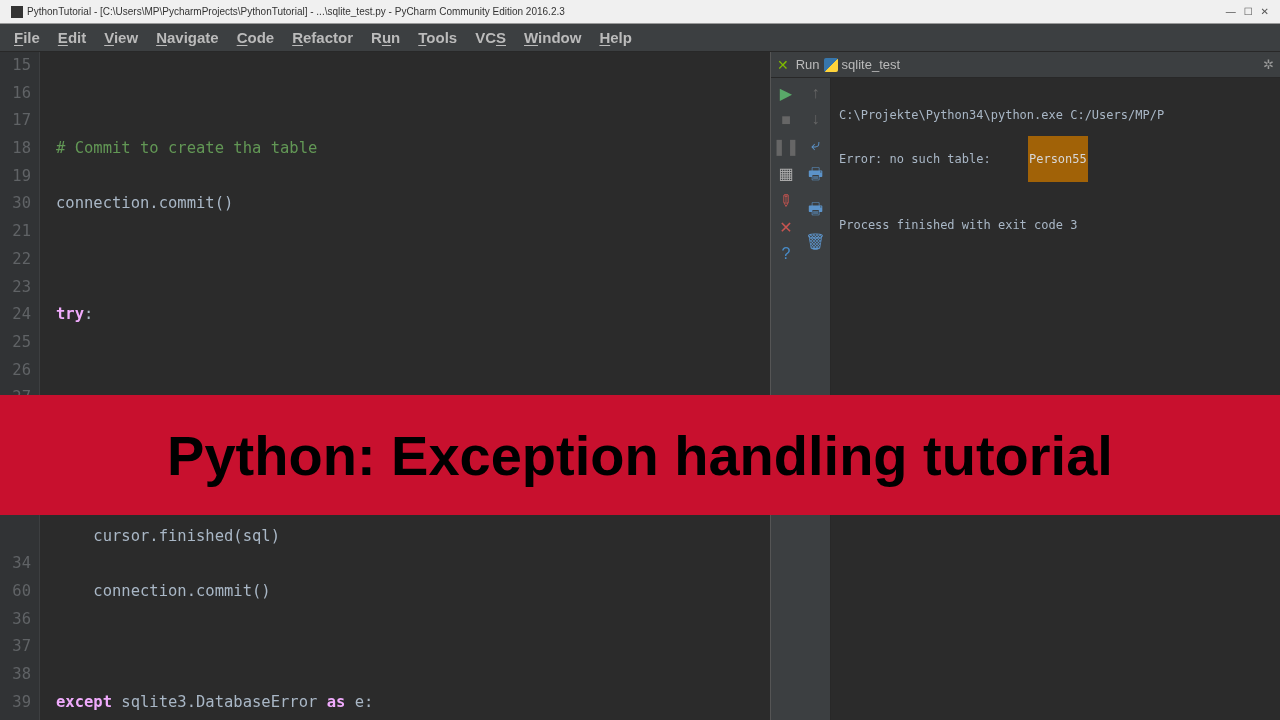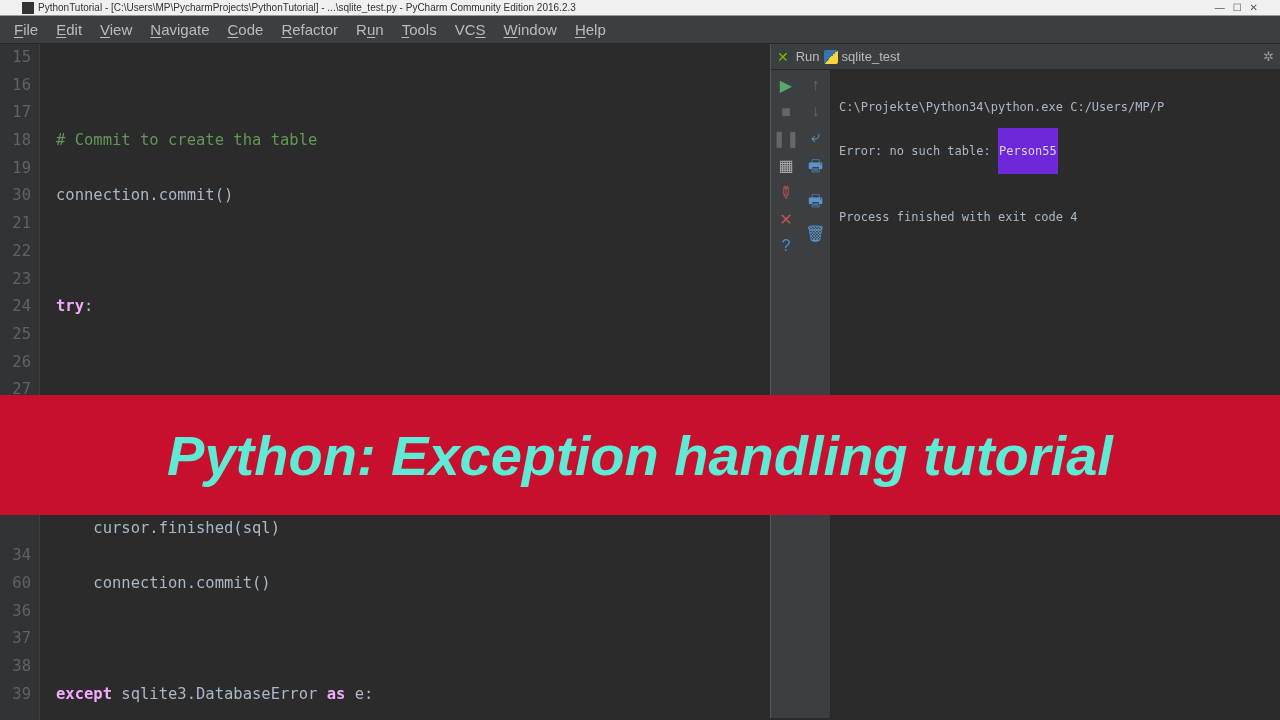--- a/index.html
+++ b/index.html
@@ -1,21 +1,21 @@
 <!DOCTYPE html>
 <html><head>
 <meta charset="utf-8">
 <style>
   * { margin: 0; padding: 0; box-sizing: border-box; }
   body { font-family: "Segoe UI", Arial, sans-serif; background: #2b2b2b; width: 1280px; height: 720px; overflow: hidden; position: relative; }
-  .titlebar { height: 16px; background: #f0f0f0; color: #333; font-size: 10px; padding: 1px 22px; display: flex; align-items: center; border-bottom: 1px solid #999; text-align: center; }
+  .titlebar { height: 24px; background: #f0f0f0; color: #333; font-size: 10px; padding: 1px 11px; display: flex; align-items: center; border-bottom: 1px solid #999; text-align: center; }
   .titlebar .icon { width: 12px; height: 12px; background: #333; margin-right: 4px; }
   .titlebar .winbtns { margin-left: auto; display: flex; gap: 8px; font-size: 10px; color: #555; }
   .titlebar .winbtns span { cursor: pointer; }
-  .menubar { height: 28px; background: #3c3f41; display: flex; align-items: center; padding: 0 6px; gap: 2px; border-bottom: 1px solid #282828;}
+  .menubar { height: 28px; background: #3c3f41; display: flex; align-items: center; padding: 0 6px; gap: 2px; border-bottom: 1px solid #282828; font-weight: bold;}
   .menubar .menu-item { color: #bbbbbb; font-size: 15px; padding: 3px 8px; cursor: pointer; }
   .menubar .menu-item u { text-decoration: underline; text-underline-offset: 2px;}
   .main { display: flex; height: 674px; }
   .editor-pane { width: 770px; background: #2b2b2b; display: flex; flex-direction: column; }
   .code-area { display: flex; font-family: "Consolas","DejaVu Sans Mono",monospace; font-size: 15.5px; line-height: 27.7px; }
   .gutter { width: 40px; background: #313335; color: #606366; text-align: right; padding-right: 8px; padding-top: 0px; user-select: none; border-right: 1px solid #3d3f41;}
   .gutter div { height: 27.7px; }
   .code { flex: 1; background: #2b2b2b; color: #a9b7c6; padding-left: 16px; white-space: pre; }
   .code div { height: 27.7px; }
   .c-comment { color: #629755; }
@@ -38,23 +38,23 @@
   .run-col1 .skull { color:#a9a9a9; }
   .run-col1 .pin { color:#c75450; transform:rotate(45deg);}
   .run-col1 .close { color:#c75450; }
   .run-col1 .help { color:#488cc9; }
   .run-col2 .arrow-up { color:#666;}
   .run-col2 .arrow-down { color:#666;}
   .run-col2 .wrap { color:#5c93c9;}
   .run-col2 .print { color:#5c93c9;}
   .run-col2 .trash { color:#5c93c9;}
   .run-console { flex:1; background:#2b2b2b; font-family:"Consolas",monospace; font-size:12px; line-height:22px; color:#a9b7c6; padding:4px 8px; white-space: pre; overflow: hidden;}
-  .run-console .highlight { background:#6d28d9; color:#d7d7d7; padding:16px 1px;}
+  .run-console .highlight { background:#a16207; color:#d7d7d7; padding:16px 1px;margin-left:30px;}
   .overlay-banner { position:absolute; top:395px; left:0; width:1280px; height:120px; background:#c8102e; display:flex; align-items:center; justify-content:center;}
-  .overlay-banner .text { color:#5eead4; font-size:56px; font-weight:bold; font-family:Arial,Helvetica,sans-serif;font-style:italic;}
+  .overlay-banner .text { color:#000000; font-size:56px; font-weight:bold; font-family:Arial,Helvetica,sans-serif;}
 </style>
 </head>
 <body>
 
 <div class="titlebar">
   <span class="icon"></span>
   <span>PythonTutorial - [C:\Users\MP\PycharmProjects\PythonTutorial] - ...\sqlite_test.py - PyCharm Community Edition 2016.2.3</span>
   <div class="winbtns">
     <span>—</span>
     <span>☐</span>
@@ -153,21 +153,21 @@
         <span class="arrow-down">↓</span>
         <span class="wrap">⤶</span>
         <span class="print">🖶</span>
         <span class="print">🖶</span>
         <span class="trash">🗑</span>
       </div>
       <div class="run-console">
 <div>C:\Projekte\Python34\python.exe C:/Users/MP/P</div>
 <div><span>Error: no such table: </span><span class="highlight">Person55</span></div>
 <div></div>
-<div>Process finished with exit code 4</div>
+<div>Process finished with exit code 3</div>
       </div>
     </div>
   </div>
 </div>
 
 <div class="overlay-banner">
   <span class="text">Python: Exception handling tutorial</span>
 </div>
 
 </body></html>

